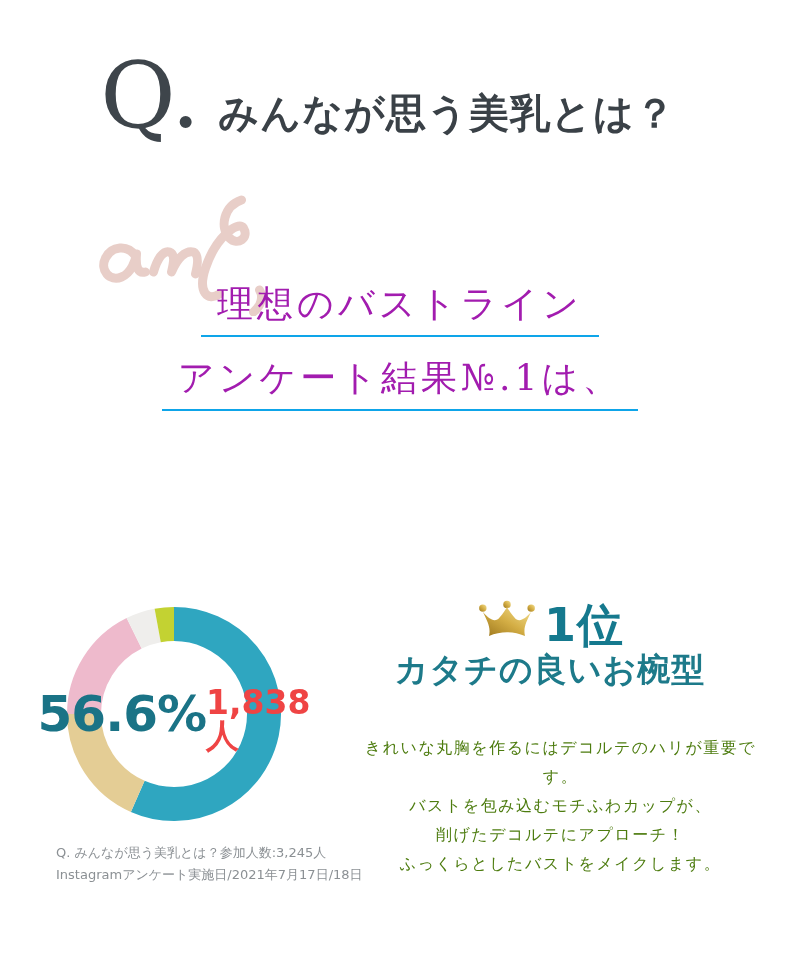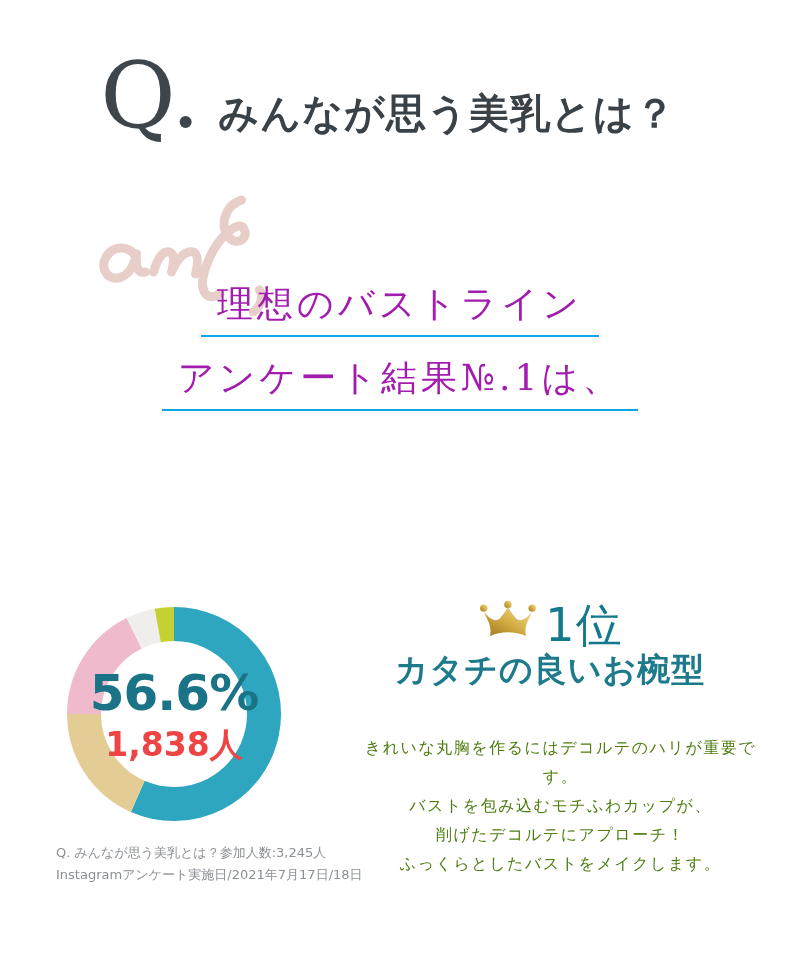--- a/index.html
+++ b/index.html
@@ -32,37 +32,37 @@
     font-family:"DejaVu Serif","Liberation Serif",serif;
     font-size:36px;letter-spacing:4px;color:#a21caf;
     border-bottom:2px solid #0ea5e9;padding:0 16px 13px 16px;
   }
   
   .results{position:absolute;top:588px;left:0;width:100%;display:flex;}
   .chart-col{width:330px;box-sizing:border-box;padding-left:56px;flex:none;}
   .donut-wrap{position:relative;width:220px;height:220px;margin:16px 0 0 8px;}
   .donut-wrap svg{width:220px;height:220px;display:block;}
   .donut-center{
-    position:absolute;inset:0;display:flex;flex-direction:column;
+    position:absolute;inset:0;display:flex;flex-direction:row;
     align-items:center;justify-content:center;pointer-events:none;
   }
   .donut-percent{
     font-size:50px;font-weight:bold;color:#1a7386;line-height:1;letter-spacing:-1px;
   }
   .donut-count{
     font-size:33px;font-weight:bold;color:#ef4444;line-height:1;margin-top:10px;
   }
   .chart-notes{margin-top:18px;margin-left:0;}
   .chart-note{font-size:13px;color:#8b9094;line-height:22px;white-space:nowrap;}
   
   .result-col{flex:1;padding:14px 30px 0 0;text-align:center;}
   .rank-row{display:flex;justify-content:center;align-items:center;gap:6px;}
   .crown{width:62px;height:46px;transform:translateY(-2px);}
   .rank-label{
-    font-size:46px;font-weight:normal;color:#15798e;line-height:1;letter-spacing:1px;
+    font-size:46px;font-weight:bold;color:#15798e;line-height:1;letter-spacing:1px;
   }
   .result-title{
     margin-top:0;font-size:33px;font-weight:bold;color:#1d7a8a;letter-spacing:1px;
   }
   .result-desc{
     margin-top:40px;font-size:16px;color:#4d7c0f;line-height:29px;letter-spacing:1.5px;margin-left:21px;
   }
 </style>
 </head>
 <body>

